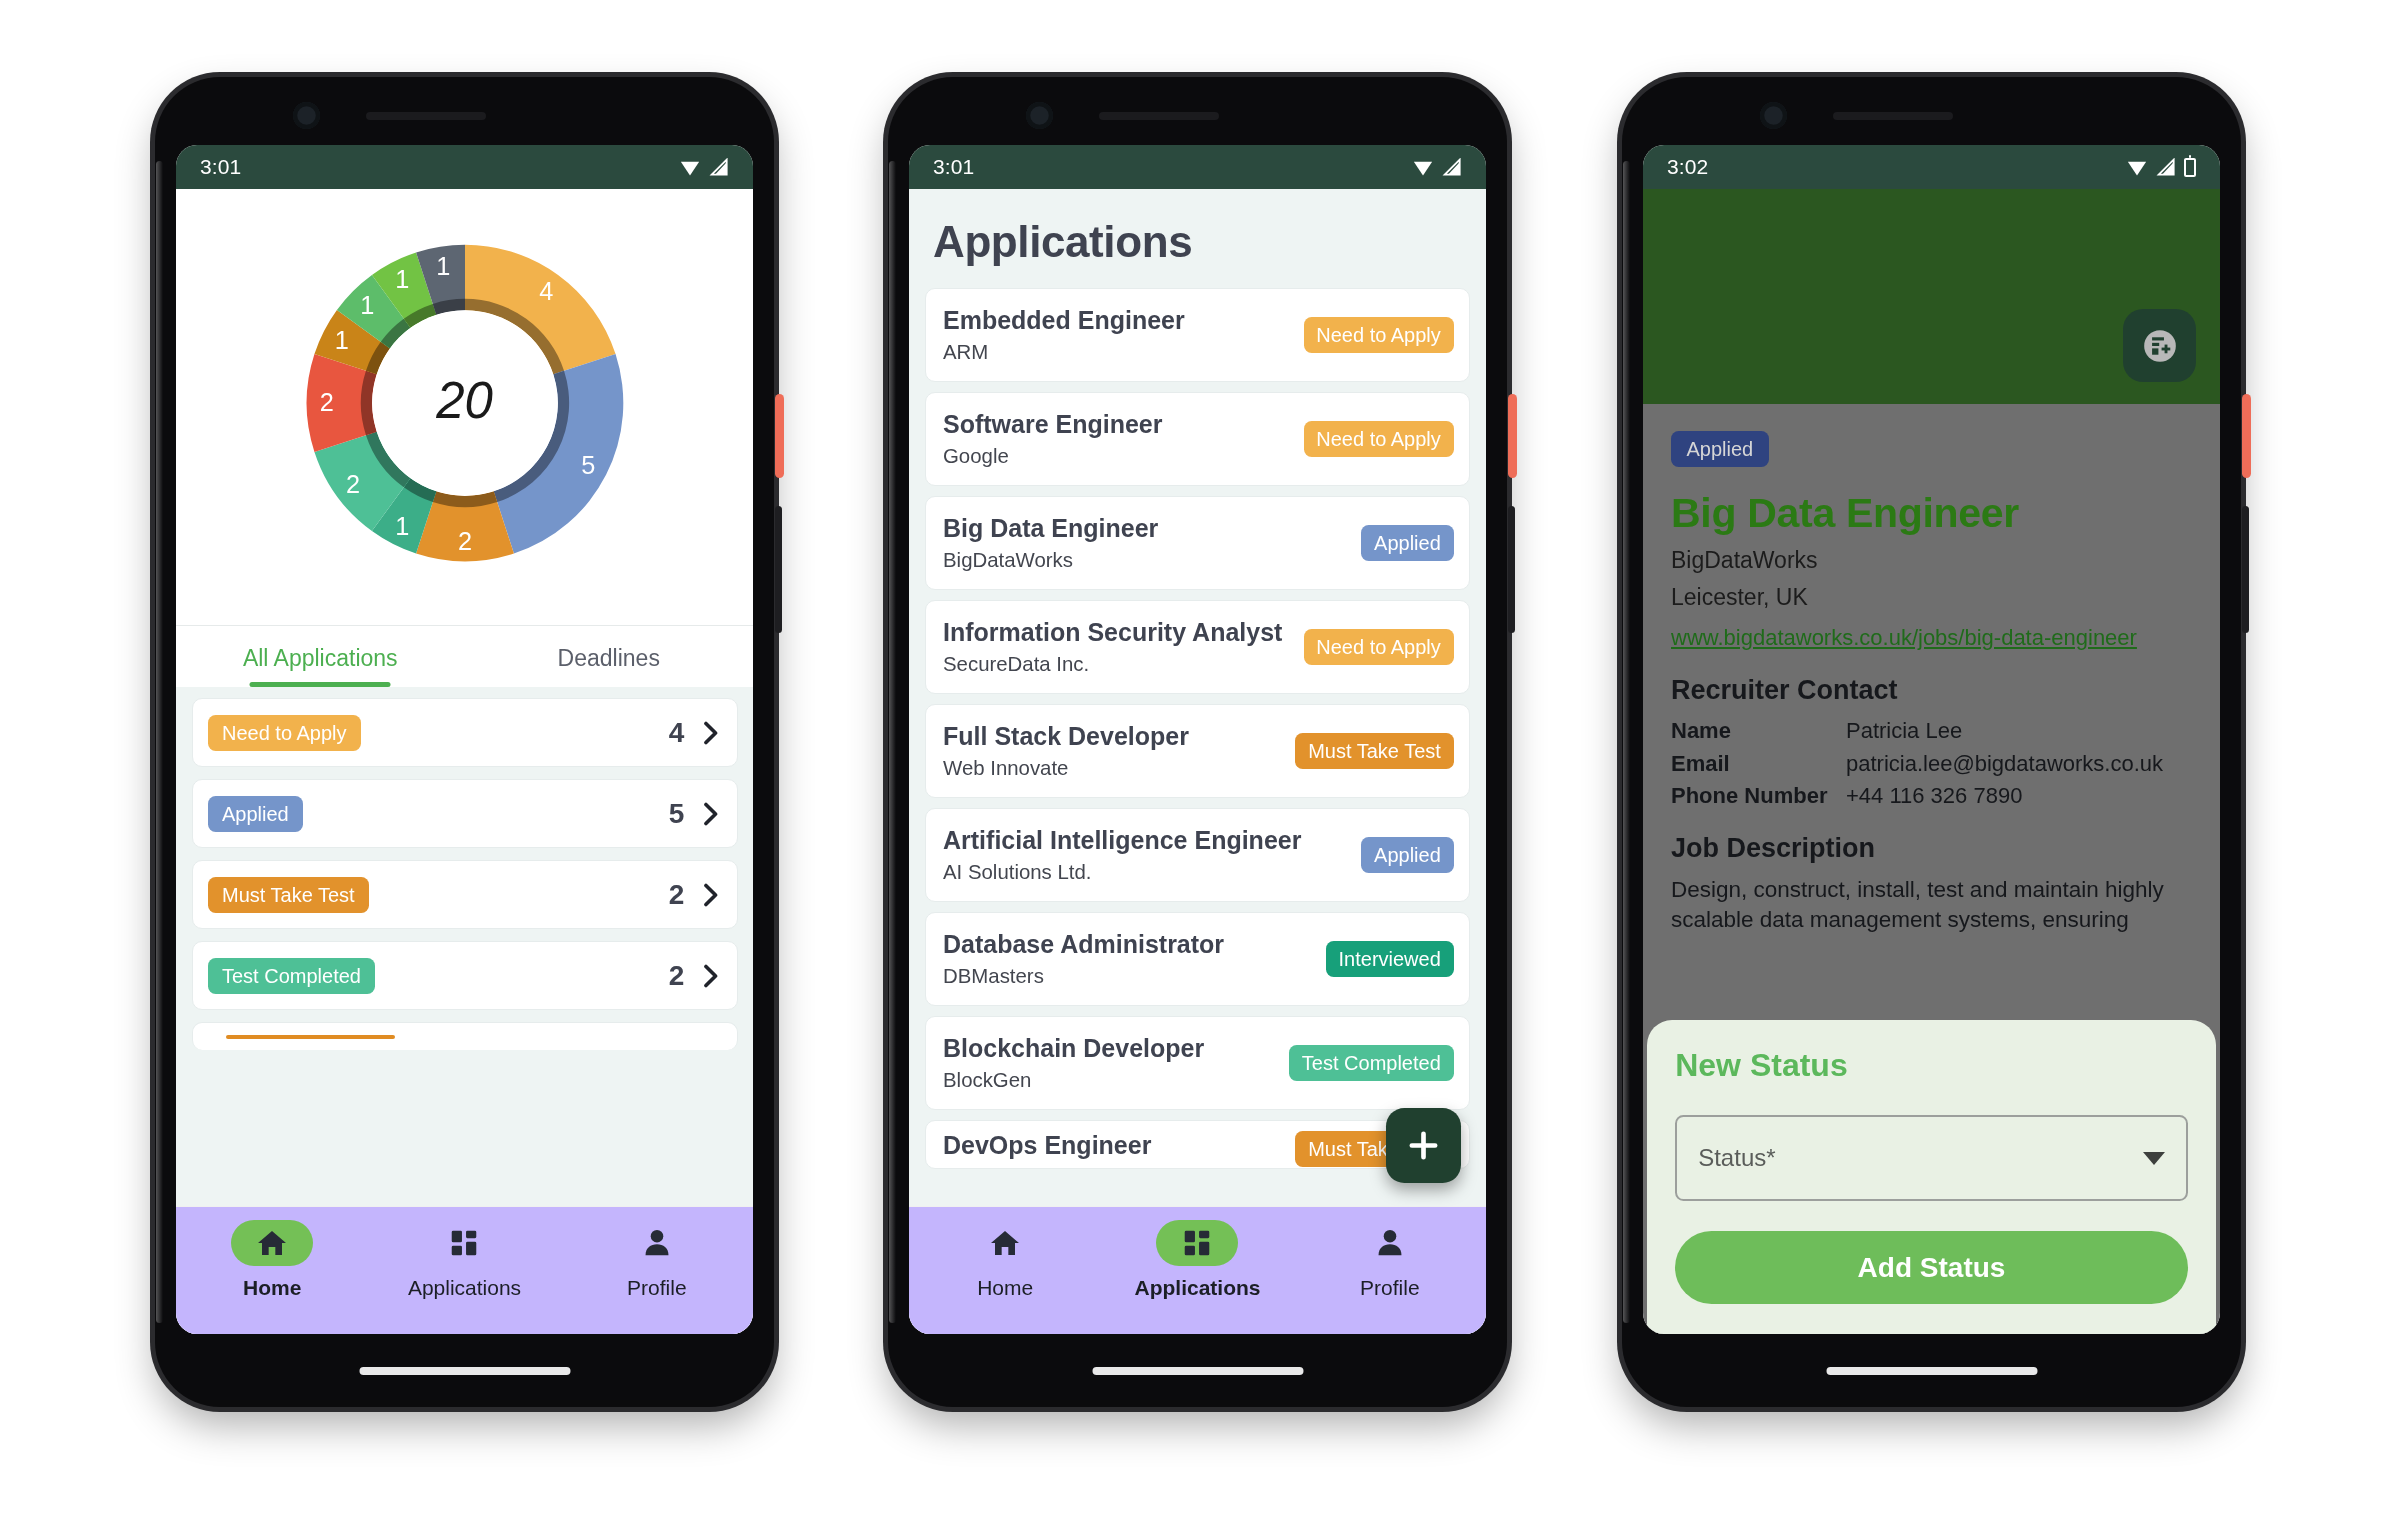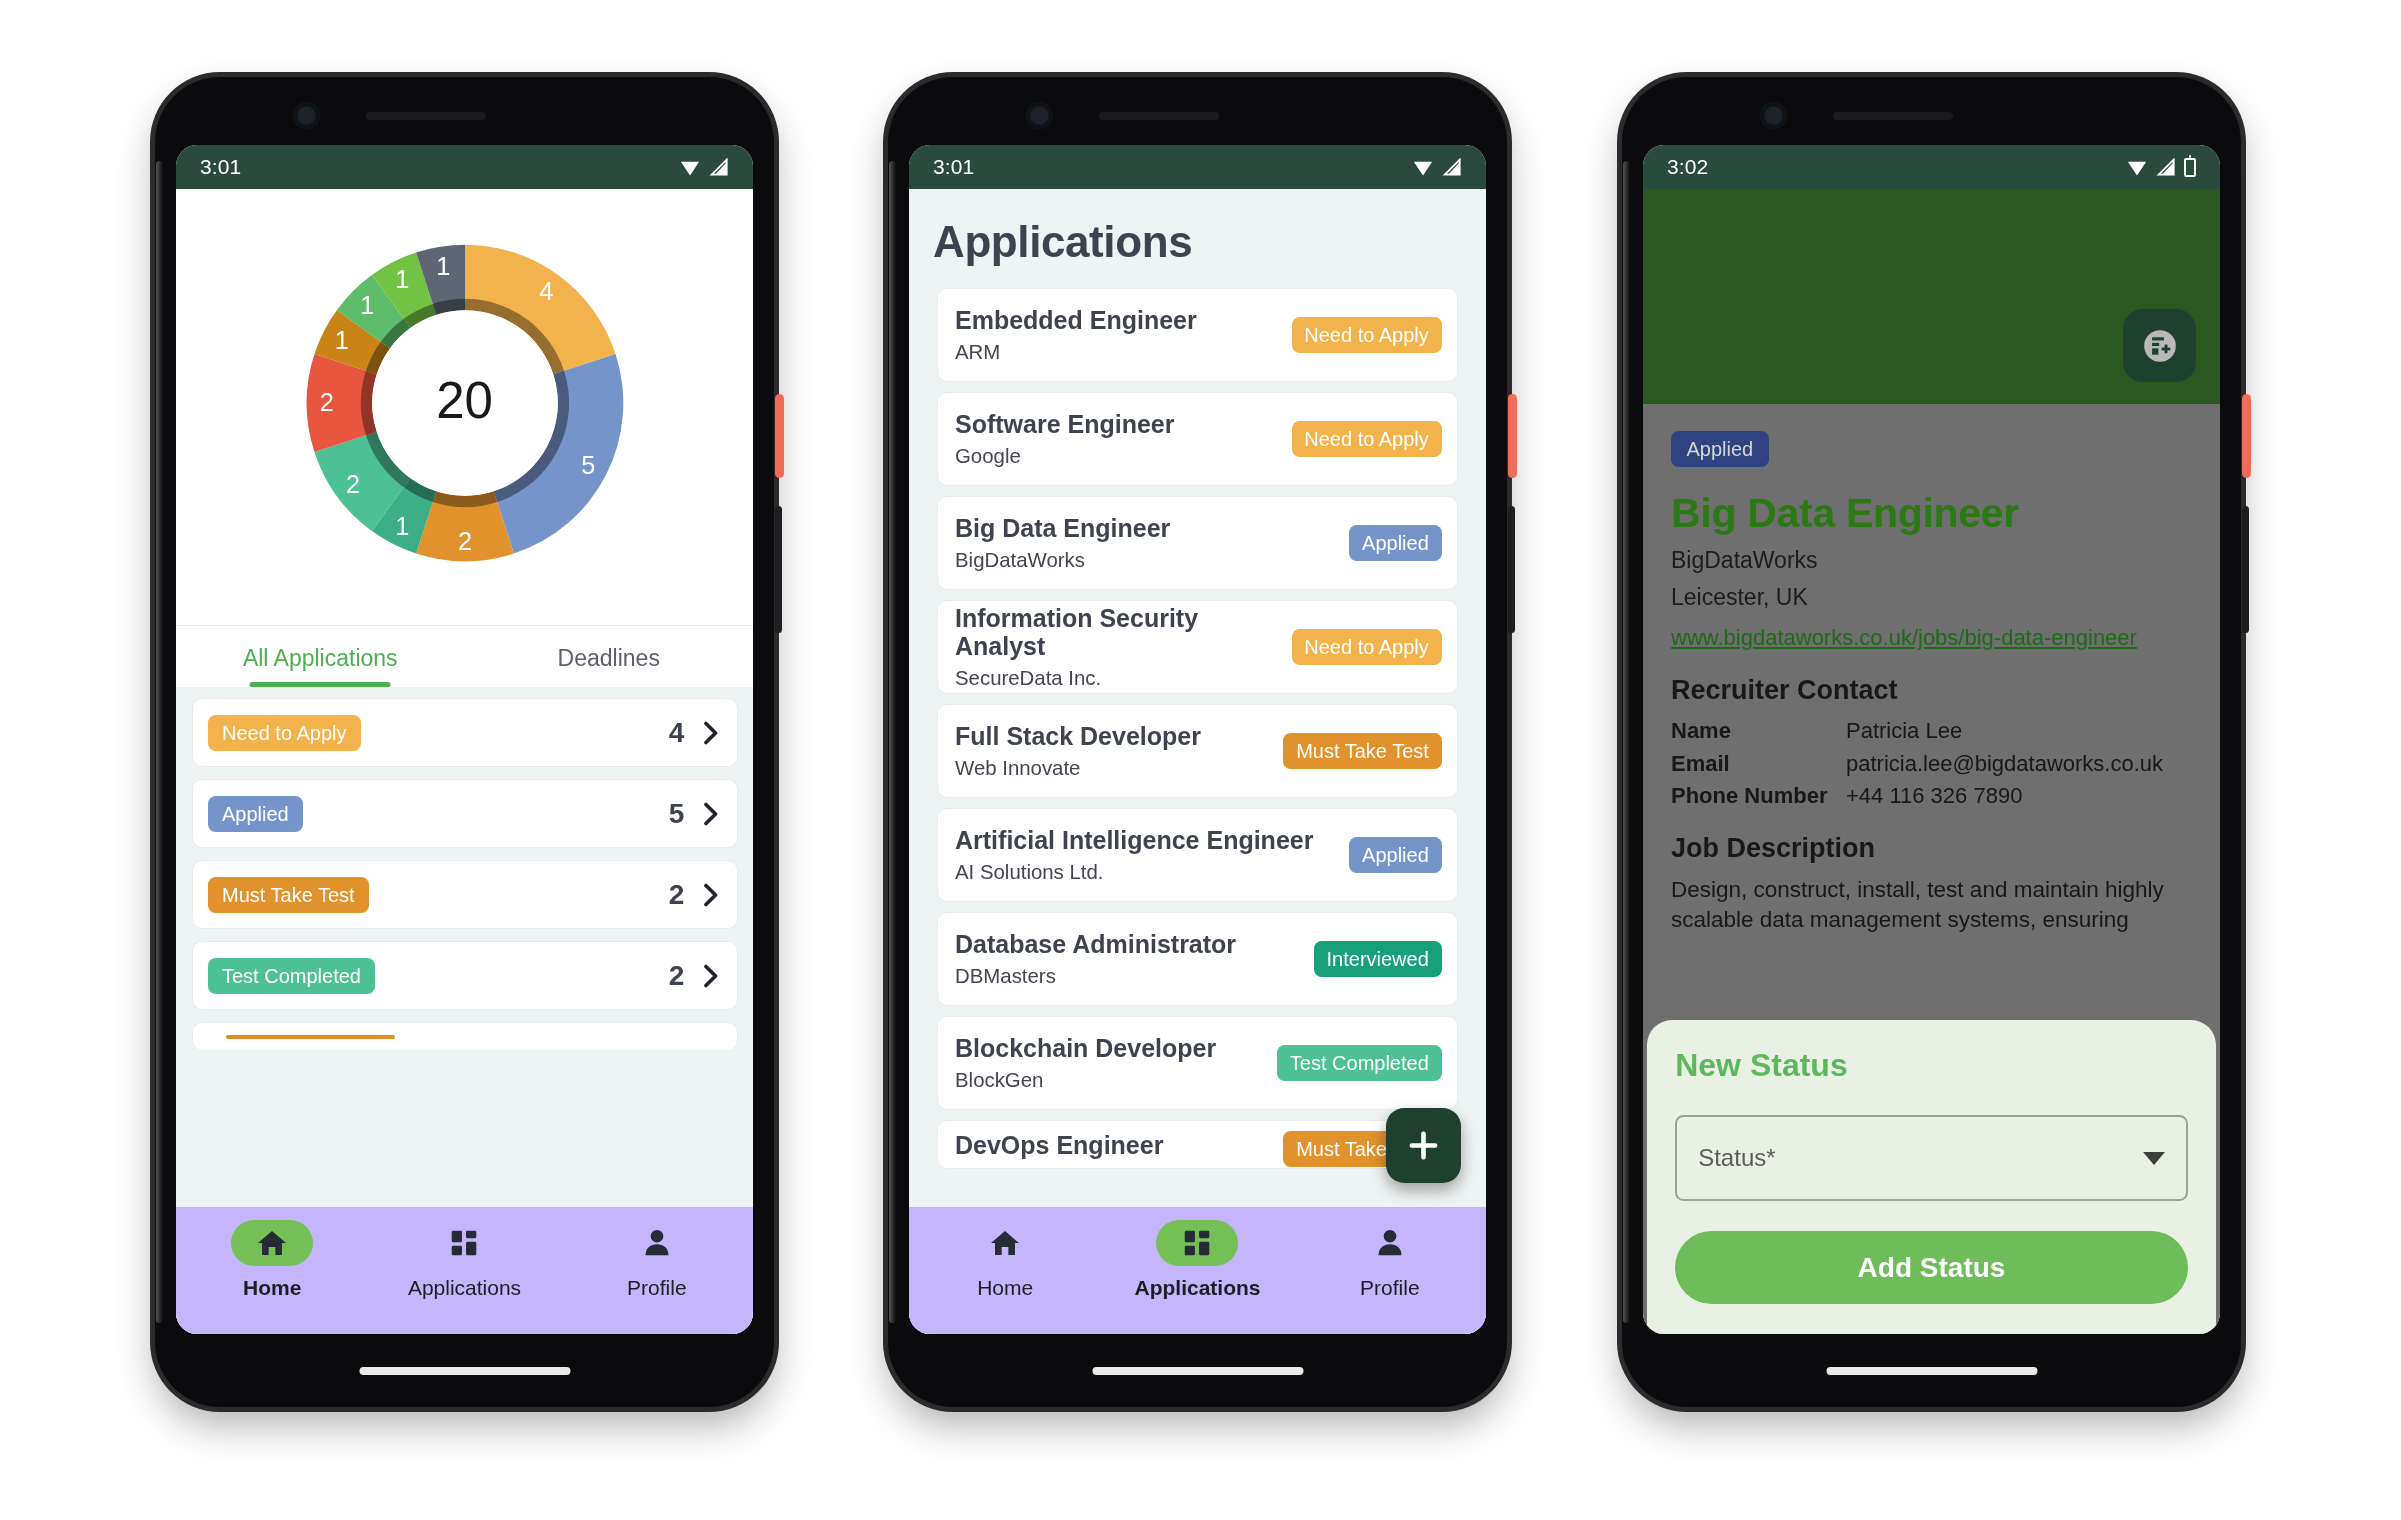--- a/index.html
+++ b/index.html
@@ -142,21 +142,21 @@
     width: 82px; height: 46px; border-radius: 24px;
     display:flex; align-items:center; justify-content:center;
   }
   .nav-pill.sel { background: #74c056; }
   .nav-label { font-size: 21px; color: #1c1f26; }
   .nav-label.sel { font-weight: 700; }
 
   
   .s2-body { background:#eef4f3; height: calc(100% - 44px); display:flex; flex-direction:column; position:relative; }
   .s2-title { font-size: 44px; font-weight: 700; color:#3f4350; padding: 28px 0 21px 24px; letter-spacing:-0.4px;}
-  .s2-list { flex:1; padding: 0 28px; overflow:hidden; }
+  .s2-list { flex:1; padding: 0 16px; overflow:hidden; }
   .s2-card {
     background:#fff; border:1.4px solid #e6ecec; border-radius: 10px;
     height: 94px; margin-bottom: 10px;
     display:flex; align-items:center; padding: 0 15.5px 0 17px;
   }
   .s2-job { font-size: 25px; font-weight: 700; color:#3f4350; line-height: 1.15; }
   .s2-co { font-size: 20.4px; color:#43464f; margin-top: 6.3px; }
   .s2-chip { margin-left: auto; color:#fff; border-radius: 7.7px; font-size:20px; padding: 7.7px 12.7px 8.4px; white-space:nowrap; line-height:1; }
   .fab {
     position:absolute; right: 25px; bottom: 151px;
@@ -266,21 +266,21 @@
                 <text x="280" y="488.5" text-anchor="middle" fill="#ffffff" font-size="36" font-family="&quot;Liberation Sans&quot;, sans-serif">2</text>
                 <text x="190.79086680117908" y="467.0827820030143" text-anchor="middle" fill="#ffffff" font-size="36" font-family="&quot;Liberation Sans&quot;, sans-serif">1</text>
                 <text x="121.02816060532285" y="407.499802075471" text-anchor="middle" fill="#ffffff" font-size="36" font-family="&quot;Liberation Sans&quot;, sans-serif">2</text>
                 <text x="83.5" y="292" text-anchor="middle" fill="#ffffff" font-size="36" font-family="&quot;Liberation Sans&quot;, sans-serif">2</text>
                 <text x="104.91721799698567" y="202.79086680117916" text-anchor="middle" fill="#ffffff" font-size="36" font-family="&quot;Liberation Sans&quot;, sans-serif">1</text>
                 <text x="141.05351749684337" y="153.05351749684343" text-anchor="middle" fill="#ffffff" font-size="36" font-family="&quot;Liberation Sans&quot;, sans-serif">1</text>
                 <text x="190.79086680117905" y="116.91721799698573" text-anchor="middle" fill="#ffffff" font-size="36" font-family="&quot;Liberation Sans&quot;, sans-serif">1</text>
                 <text x="249.2606276195946" y="97.91924107305545" text-anchor="middle" fill="#ffffff" font-size="36" font-family="&quot;Liberation Sans&quot;, sans-serif">1</text>
               </g>
           </svg>
-          <div class="donut-center" style="left:50%; top:211px;">20</div>
+          <div class="donut-center" style="left:50%; top:211px;font-style:italic;">20</div>
         </div>
 
         <div class="s1-divider"></div>
 
         <div class="tabs">
           <div class="tab active">
             <span>All Applications</span>
           </div>
           <div class="tab">
             <span>Deadlines</span>

